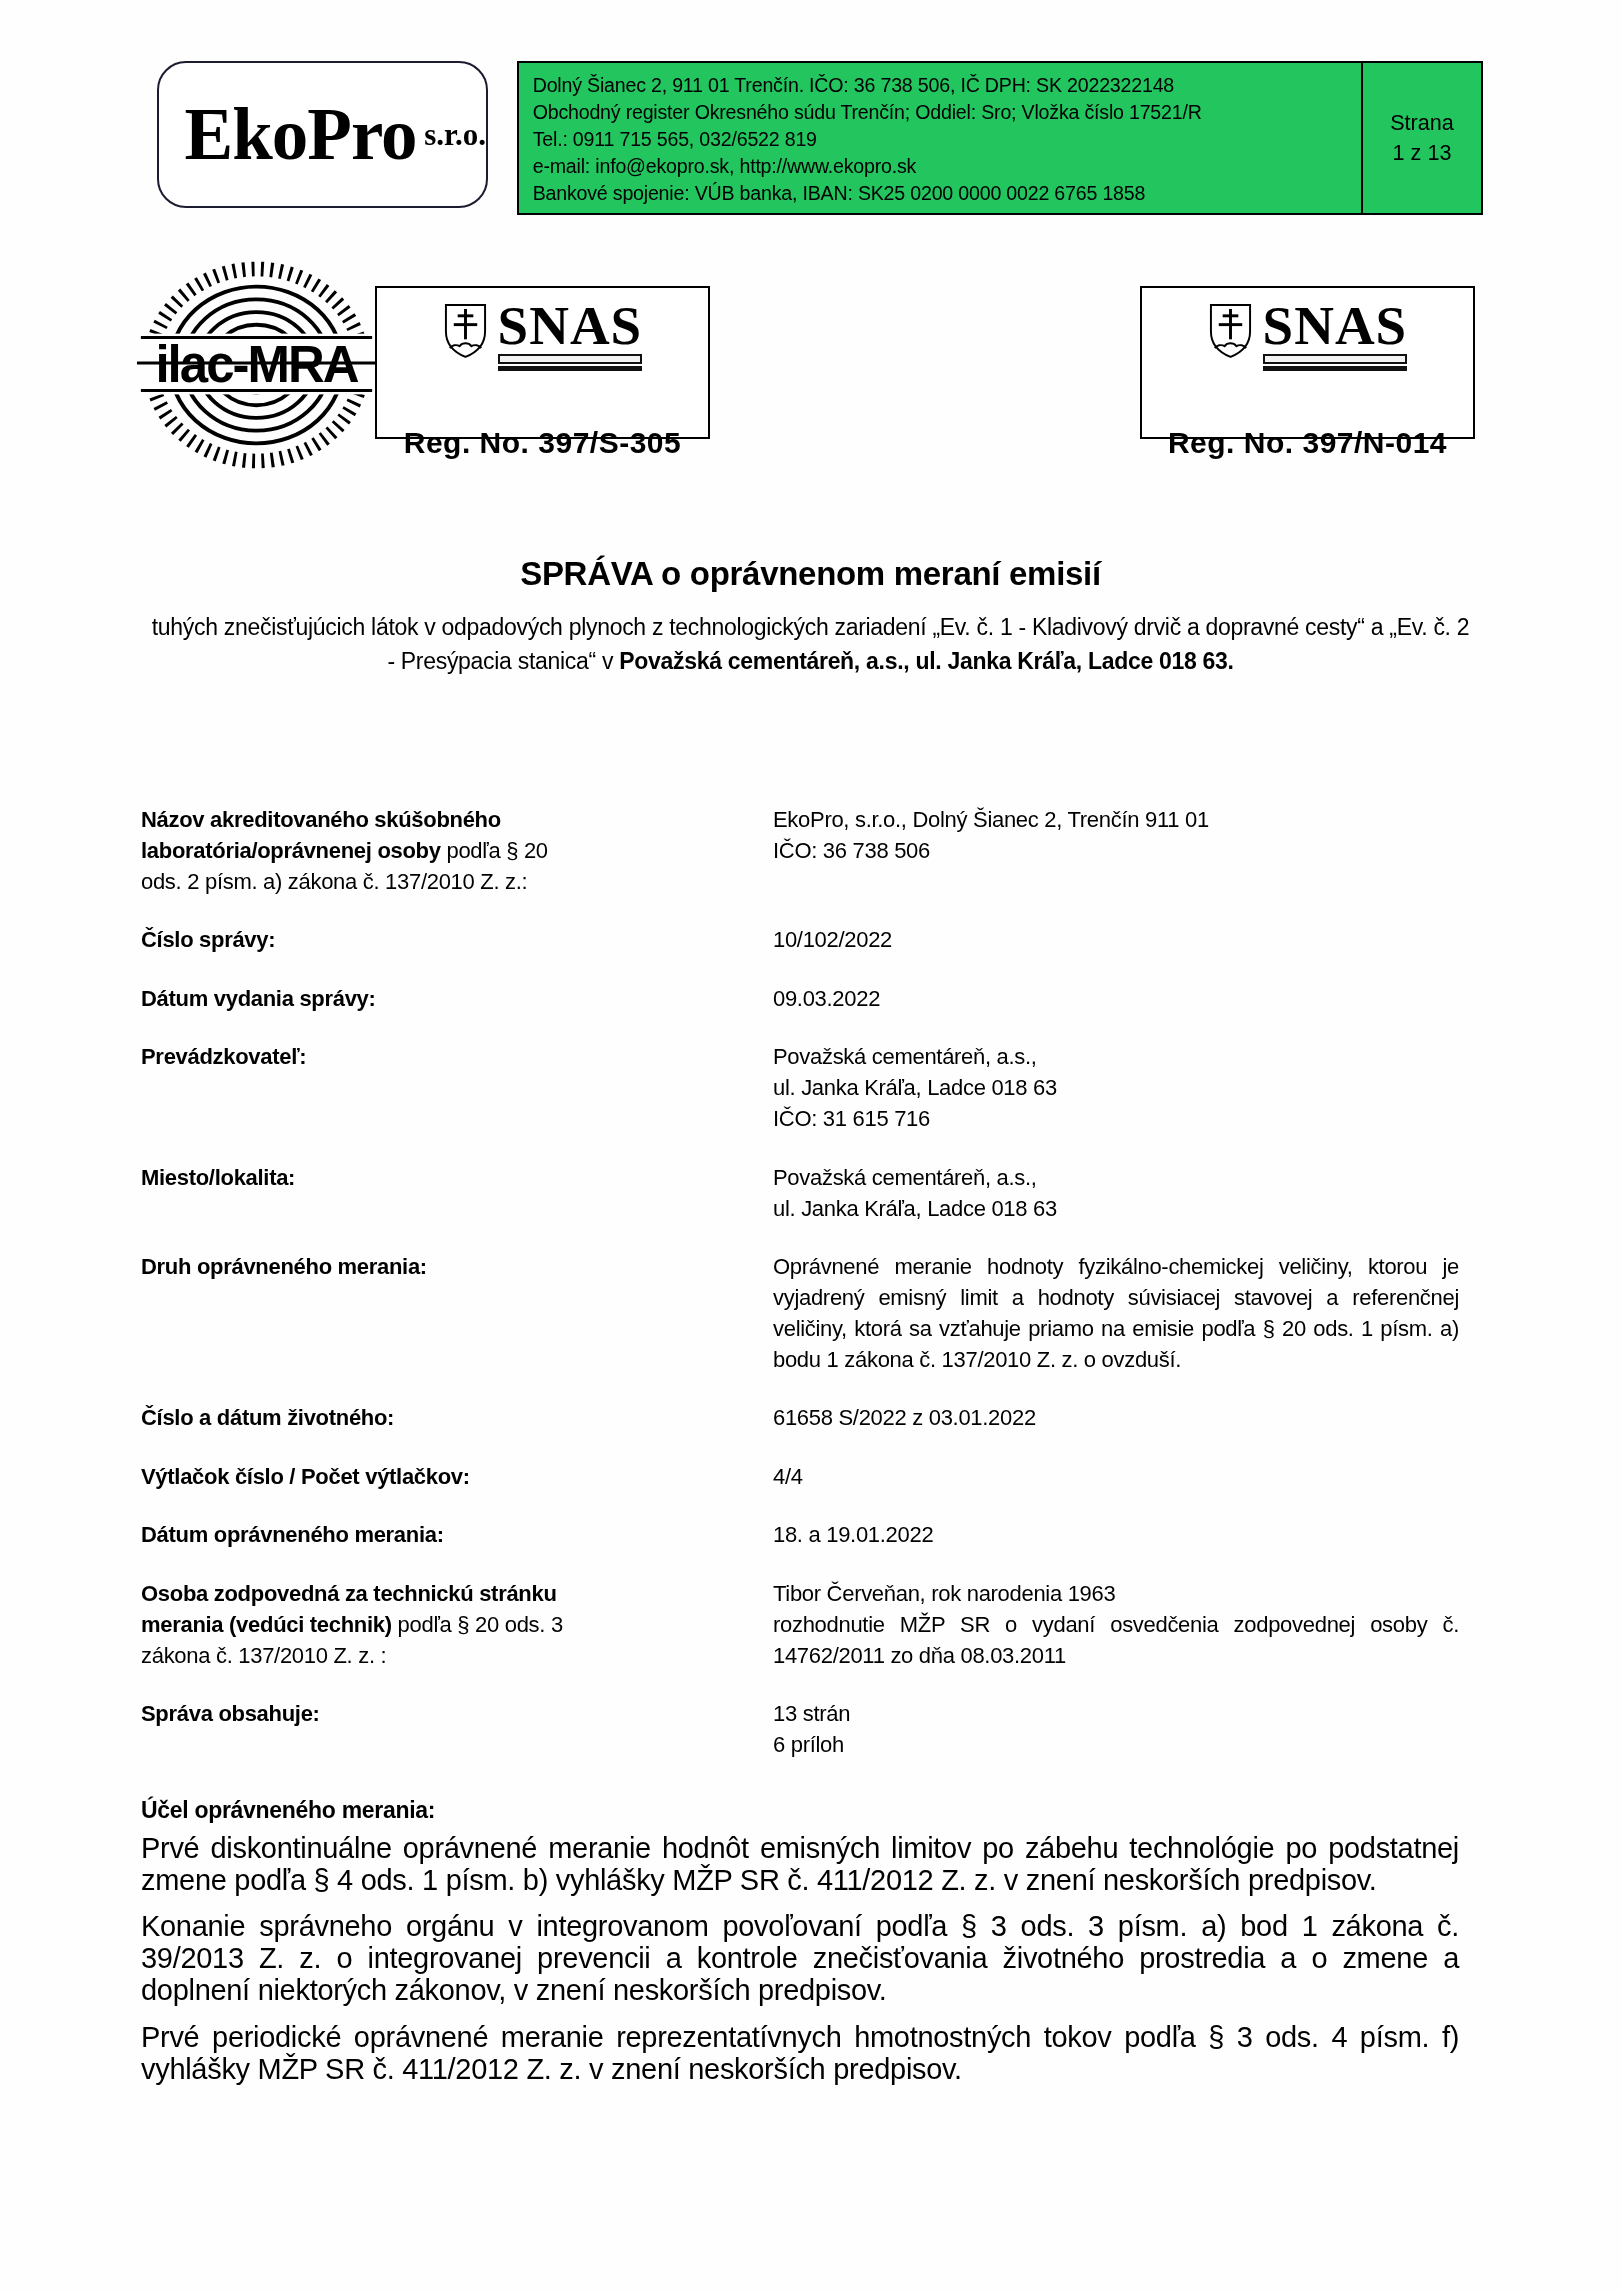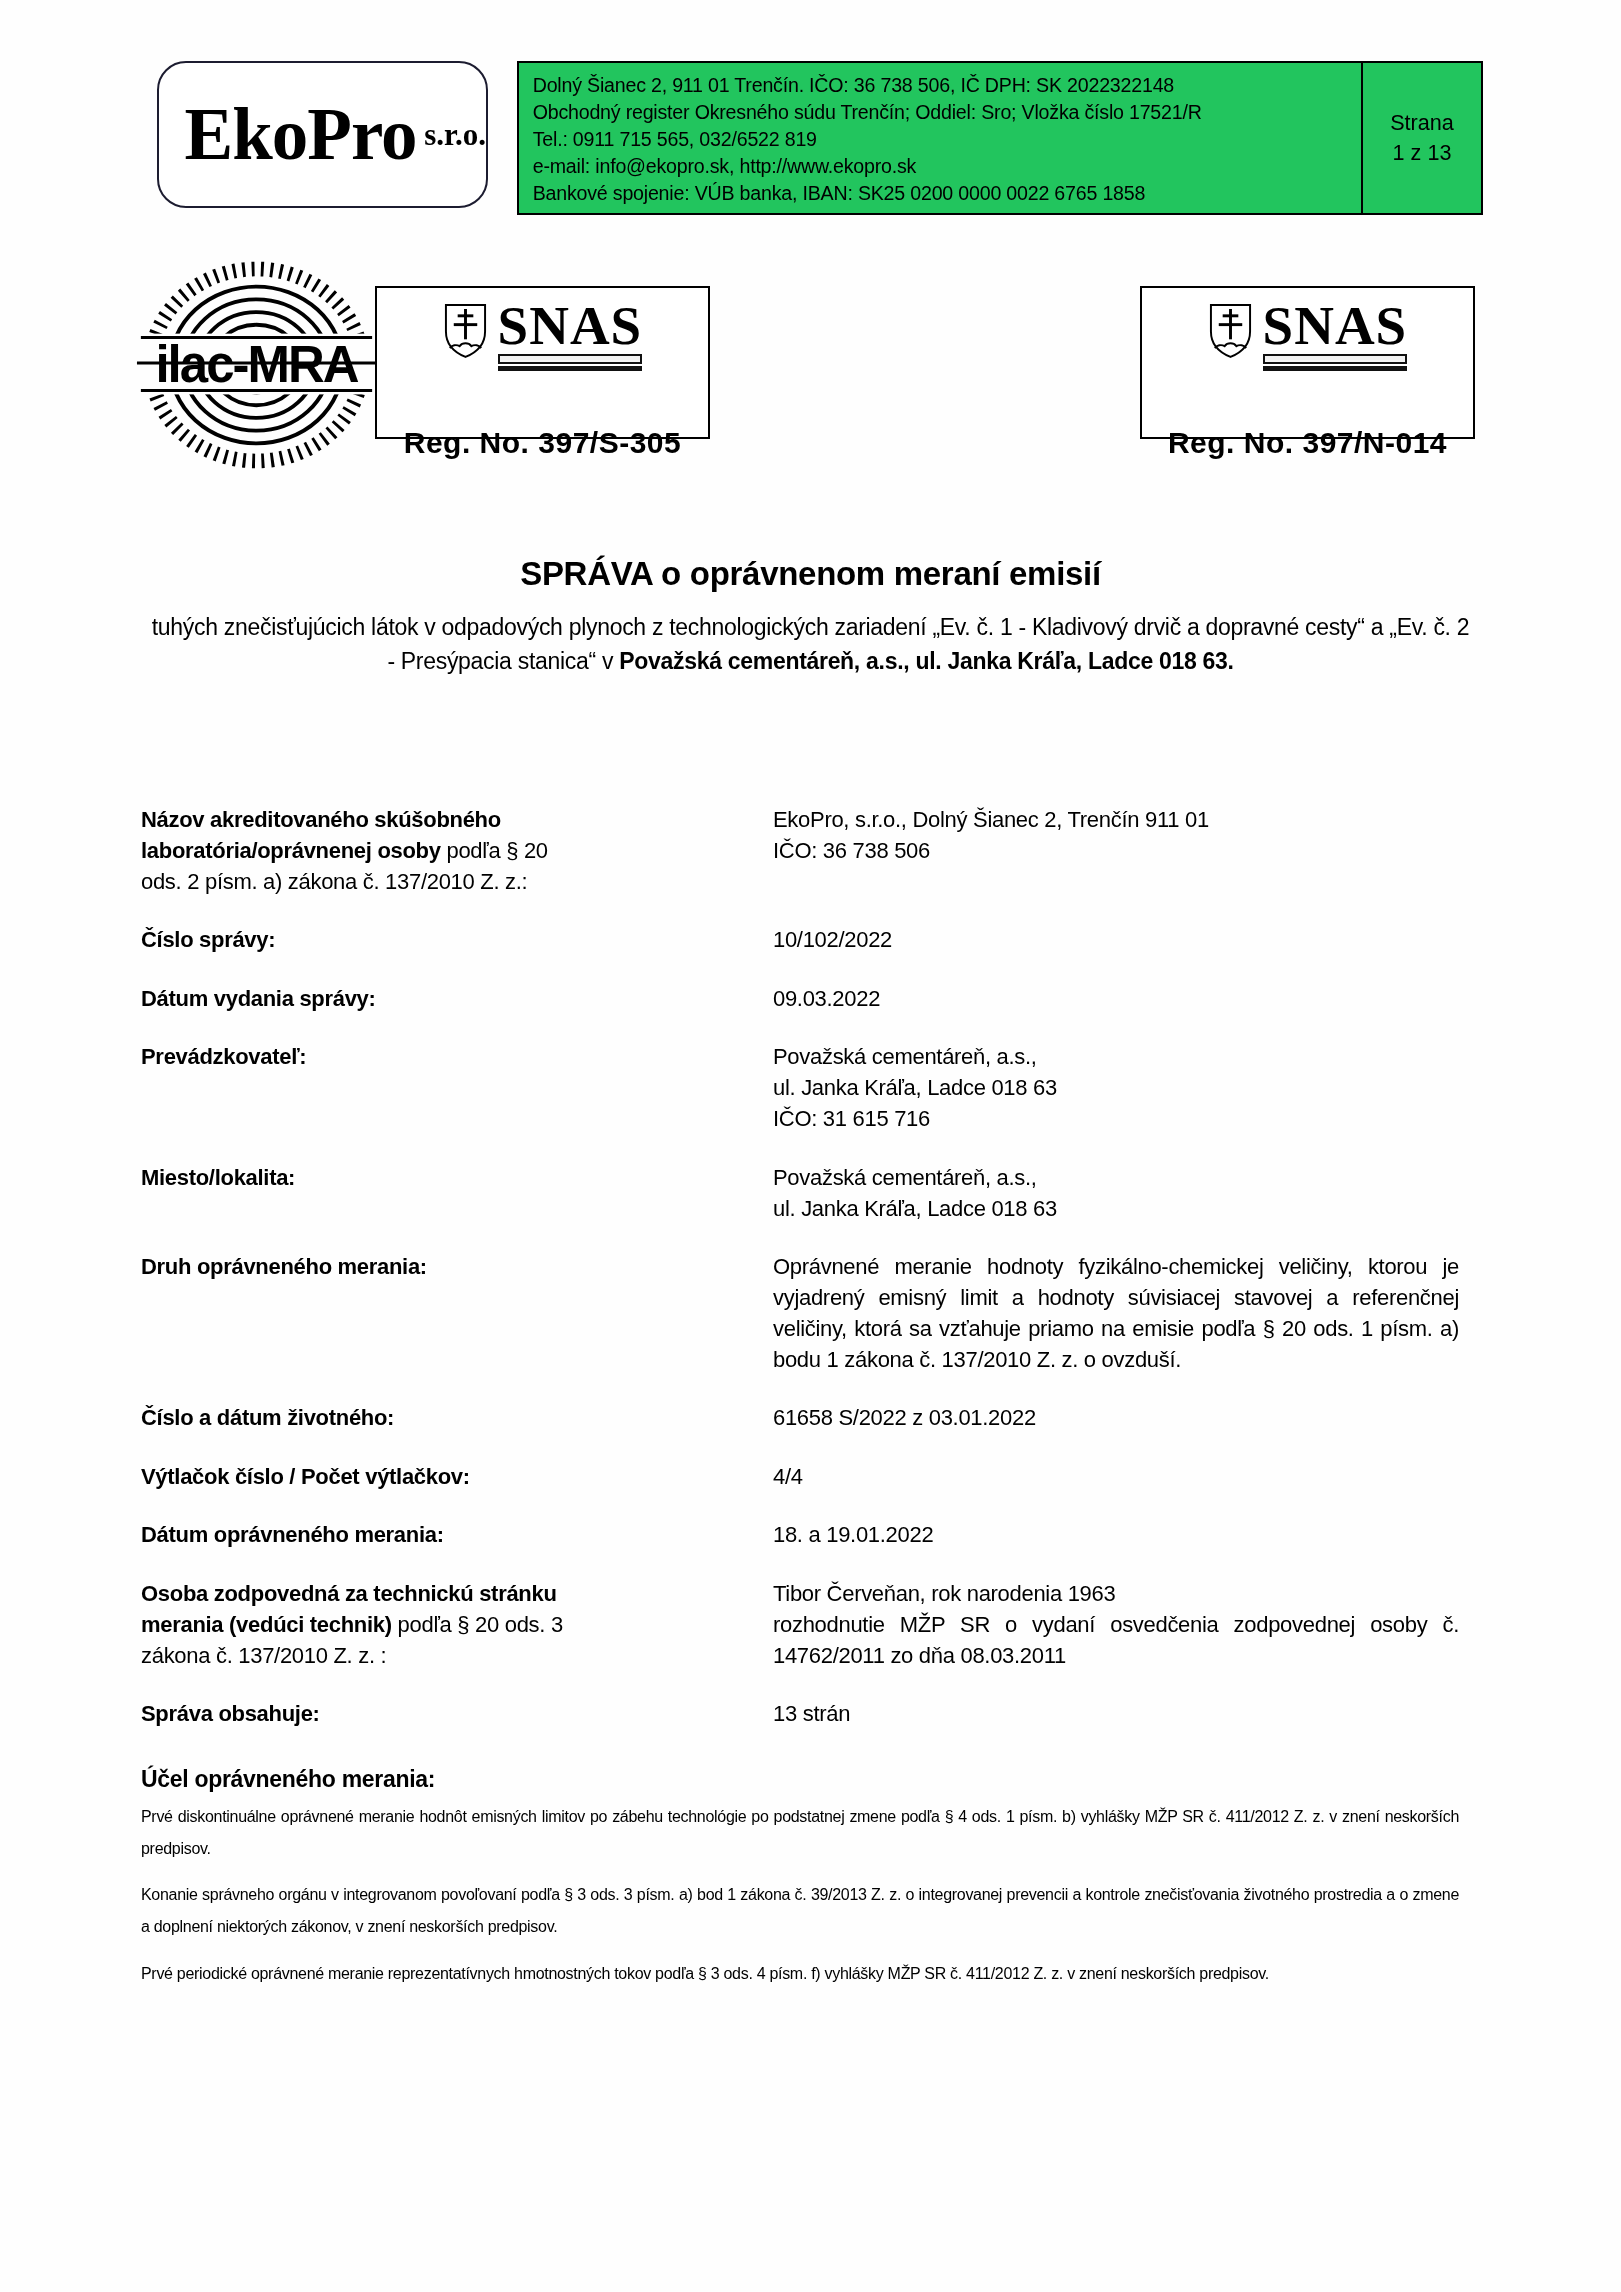--- a/index.html
+++ b/index.html
@@ -87,21 +87,21 @@
   .field-label b{font-weight:bold;}
   .field-value{width:686px;margin-left:auto;flex:none;}
   .field-value .just{text-align:justify;text-align-last:left;}
 
   #purpose{margin-top:37px;}
   #purpose-heading{
     font-size:23px;font-weight:bold;margin:0 0 7.8px 0;letter-spacing:-0.3px;
   }
   .purpose-par{
     margin:0 0 14.7px 0;
-    font-size:16px;line-height:32px;letter-spacing:-0.3px;
+    font-size:29px;line-height:32px;letter-spacing:-0.3px;
     text-align:justify;text-align-last:left;
   }
 </style>
 </head>
 <body>
 
 <div id="page">
 
   <div id="header-row">
     <div class="logo-box">
@@ -253,20 +253,21 @@
           <div class="field-label"><b>Osoba zodpovedná za technickú stránku merania (vedúci technik)</b><span> podľa § 20 ods. 3 zákona č. 137/2010 Z. z. :</span></div>
           <div class="field-value">
             <div>Tibor Červeňan, rok narodenia 1963</div>
             <div class="just">rozhodnutie MŽP SR o vydaní osvedčenia zodpovednej osoby č. 14762/2011 zo dňa 08.03.2011</div>
           </div>
         </div>
         <div class="field-row">
           <div class="field-label"><b>Správa obsahuje:</b></div>
           <div class="field-value">
             <div>13 strán</div>
+            <div>6 príloh</div>
           </div>
         </div>
       </div>
     <div id="purpose">
       <div id="purpose-heading">Účel oprávneného merania:</div>
       <div id="purpose-paragraphs">
           <p class="purpose-par">Prvé diskontinuálne oprávnené meranie hodnôt emisných limitov po zábehu technológie po podstatnej zmene podľa § 4 ods. 1 písm. b) vyhlášky MŽP SR č. 411/2012 Z. z. v znení neskorších predpisov.</p>
           <p class="purpose-par">Konanie správneho orgánu v integrovanom povoľovaní podľa § 3 ods. 3 písm. a) bod 1 zákona č. 39/2013 Z. z. o integrovanej prevencii a kontrole znečisťovania životného prostredia a o zmene a doplnení niektorých zákonov, v znení neskorších predpisov.</p>
           <p class="purpose-par">Prvé periodické oprávnené meranie reprezentatívnych hmotnostných tokov podľa § 3 ods. 4 písm. f) vyhlášky MŽP SR č. 411/2012 Z. z. v znení neskorších predpisov.</p>
         </div>

